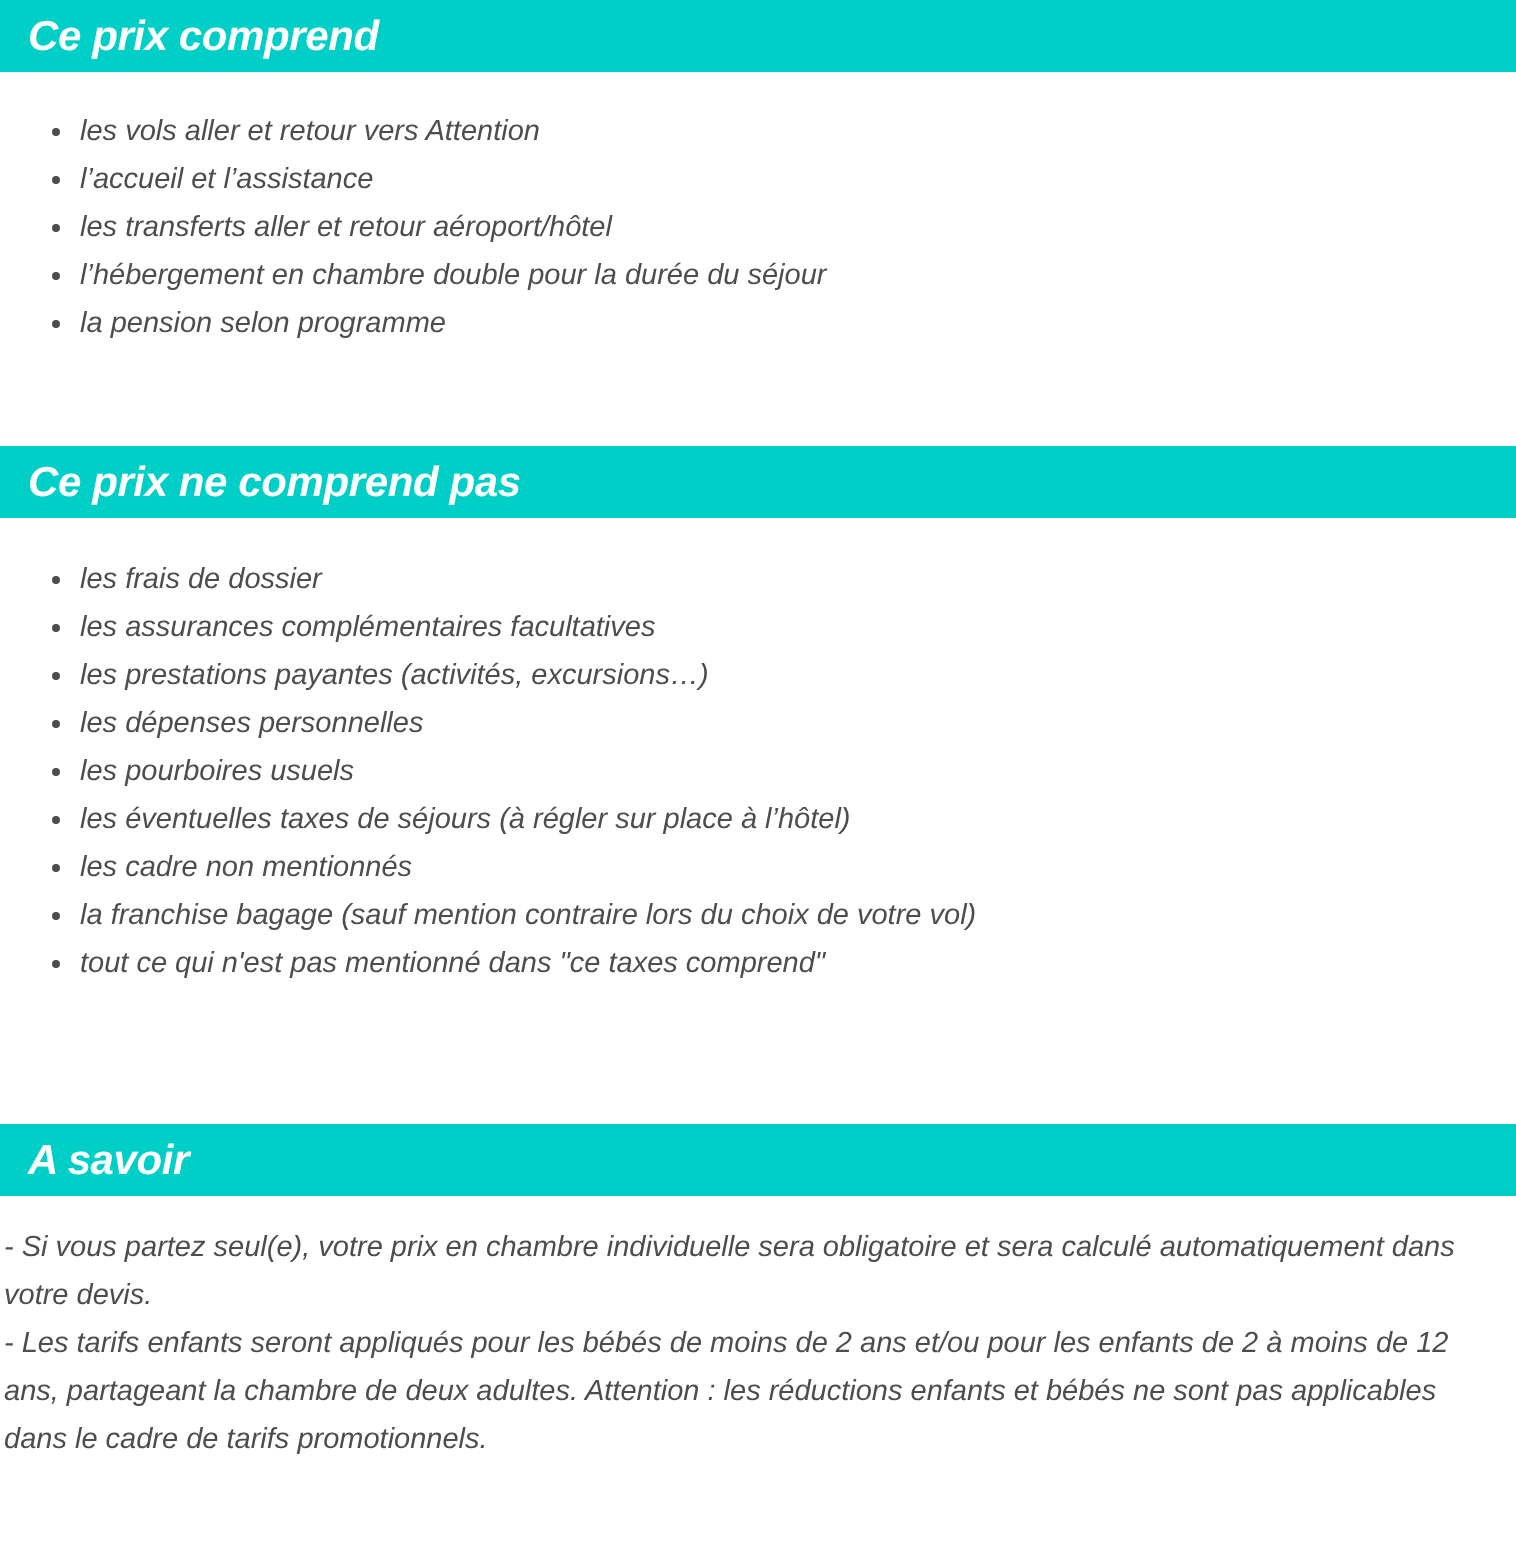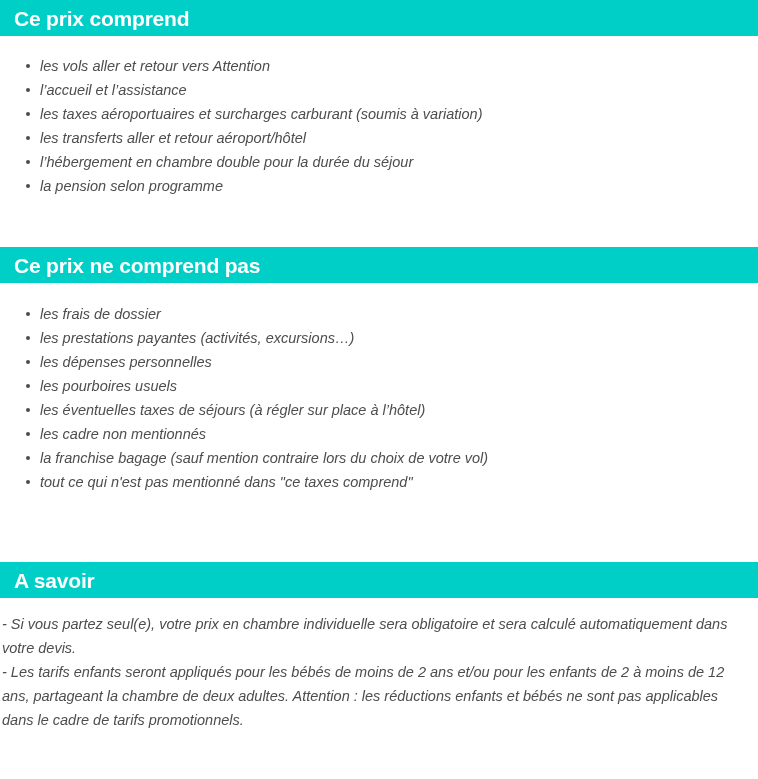--- a/index.html
+++ b/index.html
@@ -27,20 +27,21 @@
   .section-bar {
     background: #00cfc8;
     height: 36px;
     display: flex;
     align-items: center;
     padding: 0 0 0 14px;
     box-sizing: border-box;
   }
   .section-bar-title {
     color: #ffffff;
+    font-style: italic;
     font-weight: bold;
     font-size: 21px;
     line-height: 1;
     letter-spacing: -0.2px;
     white-space: nowrap;
   }
 
   
   .section-body {
     padding: 0;
@@ -102,38 +103,38 @@
   <div class="section-bar">
     <span class="section-bar-title">Ce prix comprend</span>
   </div>
 
   <div class="gap-after-bar-1"></div>
 
   <div class="section-body">
     <ul class="bullets">
       <li>les vols aller et retour vers Attention</li>
       <li>l’accueil et l’assistance</li>
-      <li>les taxes aéroportuaires et surcharges carburant (soumis à variation)</li>
       <li>les transferts aller et retour aéroport/hôtel</li>
       <li>l’hébergement en chambre double pour la durée du séjour</li>
       <li>la pension selon programme</li>
     </ul>
   </div>
 
   <div class="gap-after-list-1"></div>
 
   <div class="section-bar">
     <span class="section-bar-title">Ce prix ne comprend pas</span>
   </div>
 
   <div class="gap-after-bar-2"></div>
 
   <div class="section-body">
     <ul class="bullets">
       <li>les frais de dossier</li>
+      <li>les assurances complémentaires facultatives</li>
       <li>les prestations payantes (activités, excursions…)</li>
       <li>les dépenses personnelles</li>
       <li>les pourboires usuels</li>
       <li>les éventuelles taxes de séjours (à régler sur place à l’hôtel)</li>
       <li>les cadre non mentionnés</li>
       <li>la franchise bagage (sauf mention contraire lors du choix de votre vol)</li>
       <li>tout ce qui n'est pas mentionné dans "ce taxes comprend"</li>
     </ul>
   </div>
 

